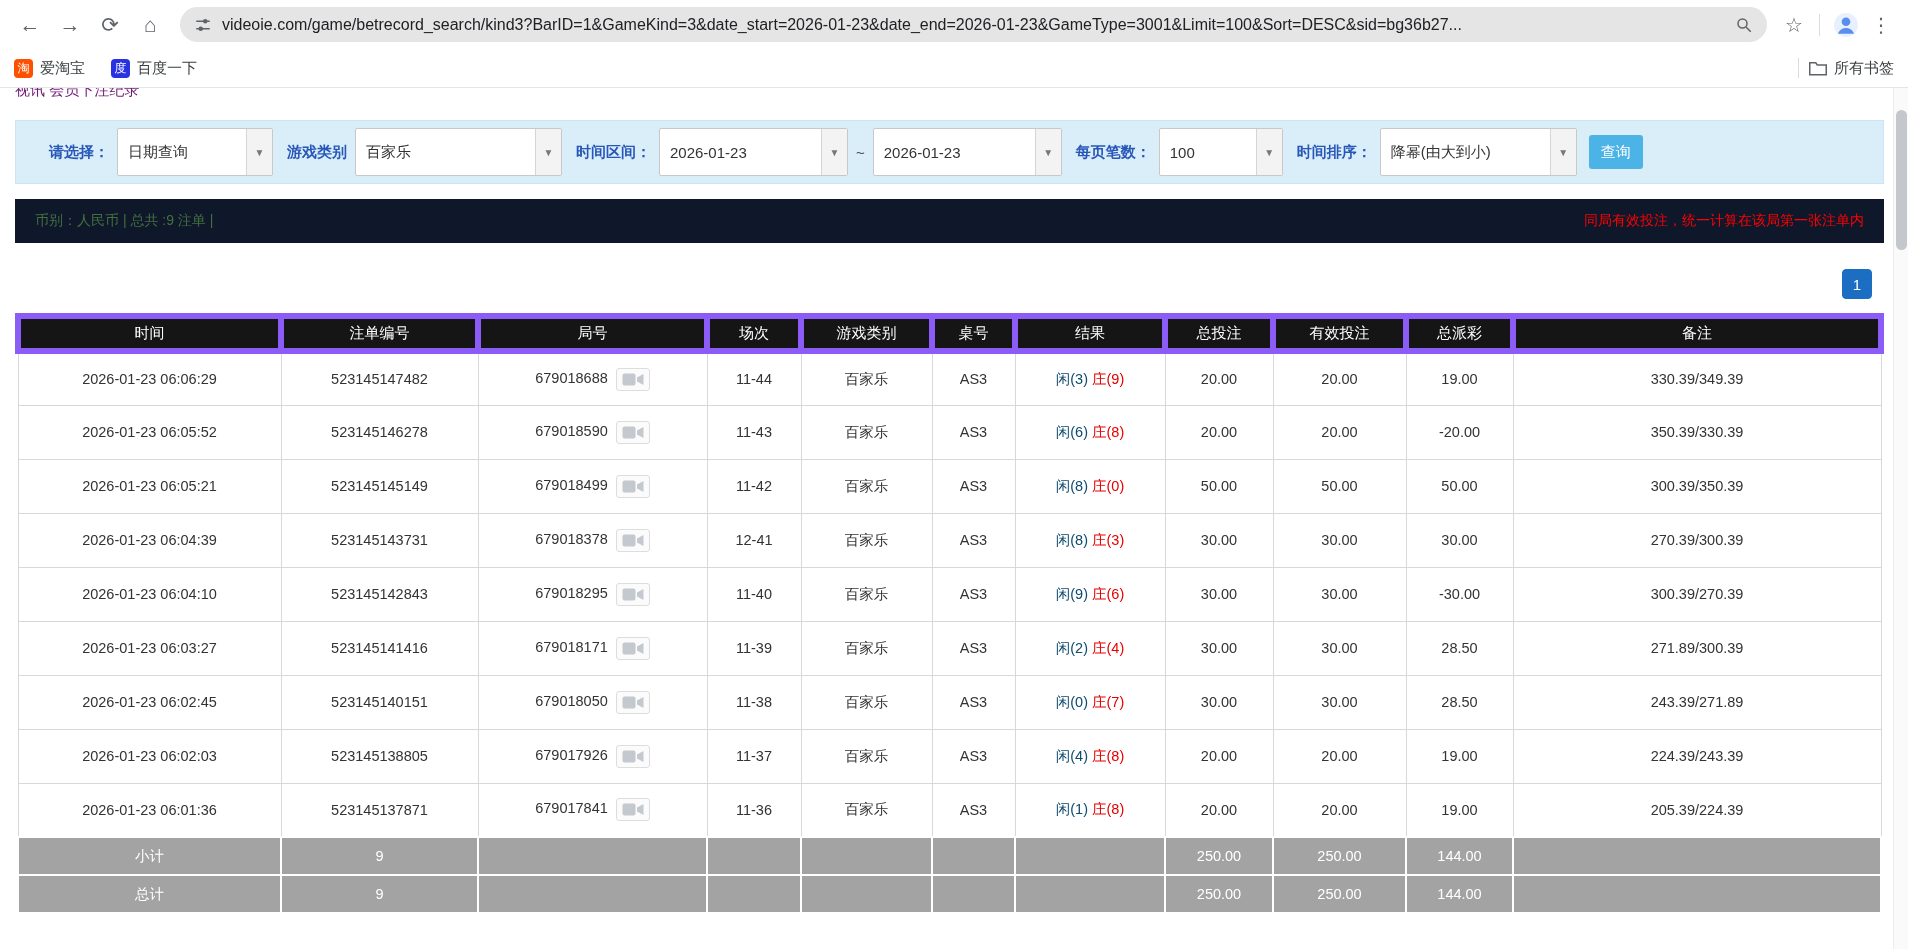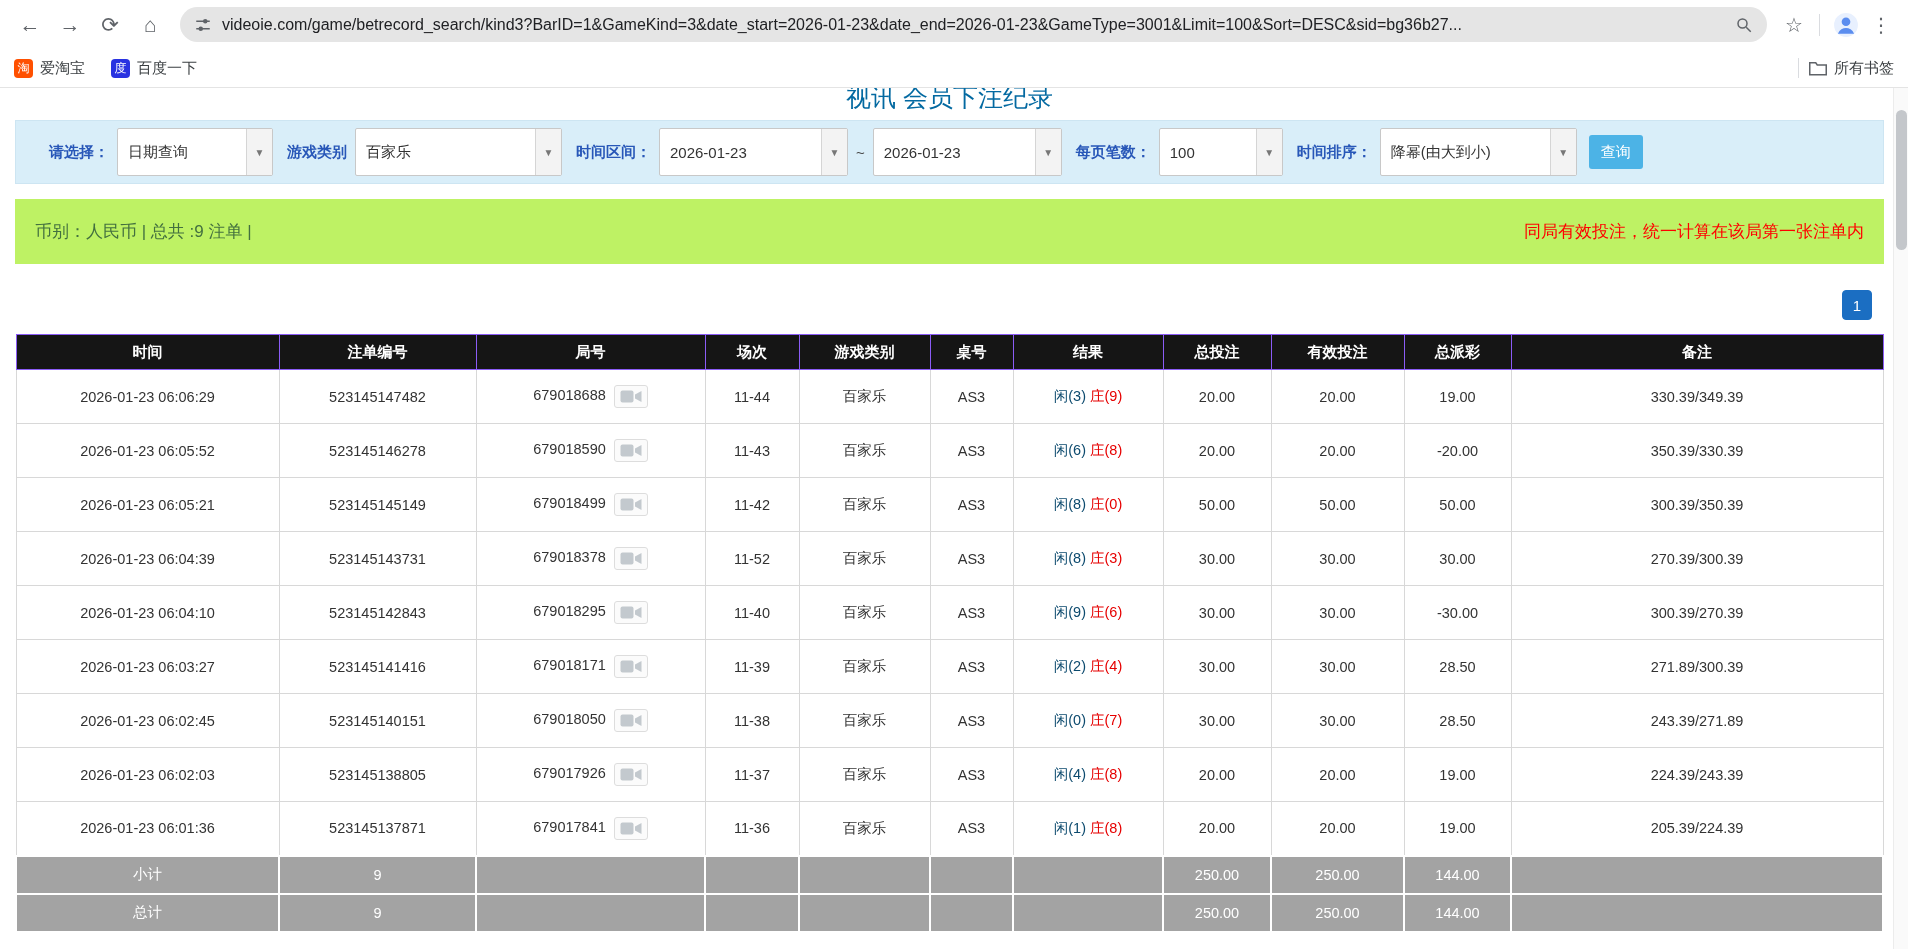--- a/index.html
+++ b/index.html
@@ -27,50 +27,50 @@
     display: flex; align-items: center; justify-content: center; }
   .bm-taobao { background: #ff5000; }
   .bm-baidu  { background: #2932e1; }
   .bookmarks-right { margin-left: auto; display: flex; align-items: center; gap: 10px; }
   .vdiv { width: 1px; height: 20px; background: #dadce0; }
   .allbm { display: flex; align-items: center; gap: 7px; font-size: 15px; color: #3c4043; cursor: pointer; }
 
   
   .page { padding: 0 24px 0 15px; position: relative; }
   .page-title-clip { height: 23px; overflow: hidden; }
-  .page-title { font-size: 25px; color: #0369a1; margin-top: -7px; white-space: nowrap; text-align: center; }
+  .page-title { font-size: 15px; color: #701a75; margin-top: -7px; white-space: nowrap; }
 
   .filter-bar { margin-top: 9px; background: #d9eef9; border: 1px solid #cde5f2; height: 64px;
     display: flex; align-items: center; padding: 0 33px; font-size: 15px; }
   .flabel { color: #2857b8; font-weight: bold; white-space: nowrap; margin: 0 8px 0 14px; }
   .flabel:first-child { margin-left: 0; }
   .combo { background: #fff; border: 1px solid #c8c8c8; height: 48px; display: flex;
     align-items: stretch; border-radius: 2px; cursor: pointer; }
   .combo .val { padding: 0 10px; font-size: 15px; color: #333; flex: 1; display: flex;
     align-items: center; white-space: nowrap; overflow: hidden; }
   .combo .arrow { width: 26px; border-left: 1px solid #d5d5d5; background: #f3f3f3; color: #777;
     font-size: 10px; display: flex; align-items: center; justify-content: center; }
   .w-select { width: 156px; } .w-game { width: 207px; } .w-date { width: 189px; }
   .w-size { width: 124px; } .w-sort { width: 197px; }
   .tilde { margin: 0 8px; color: #444; }
   .search-btn { width: 54px; height: 34px; background: #4cb3e6; color: #fff; border: none;
     border-radius: 3px; font-size: 15px; margin-left: 12px; cursor: pointer; }
 
-  .summary { margin-top: 15px; height: 65px; background: #bef264; display: flex;
-    align-items: center; justify-content: space-between; padding: 0 20px; font-size: 17px; }
+  .summary { margin-top: 15px; height: 44px; background: #0f172a; display: flex;
+    align-items: center; justify-content: space-between; padding: 0 20px; font-size: 14px; }
   .summary-left { color: #43703f; }
   .summary-right { color: #ff0000; }
 
   .pag-row { display: flex; justify-content: flex-end; margin-top: 26px; padding-right: 12px; }
   .pag-btn { min-width: 30px; height: 30px; background: #1b6ec2; color: #fff;
     border: 1px solid #1b6ec2; border-radius: 4px; font-size: 15px; cursor: pointer; }
 
   .data-table { width: 100%; border-collapse: collapse; table-layout: fixed; margin-top: 14px; }
-  .data-table th { background: #151515; color: #fff; font-size: 15px; font-weight: bold;
-    height: 35px; border: 1px solid #8b5cf6; text-align: center; }
+  .data-table th { background: #151515; color: #fff; font-size: 15px; font-weight: normal;
+    height: 35px; border: 6px solid #8b5cf6; text-align: center; }
   .data-table tbody td { border: 1px solid #d8d8d8; text-align: center; font-size: 14.5px;
     color: #333; height: 54px; background: #fff; }
   .data-table tfoot td { background: #a3a3a3; color: #fff; height: 38px; border: 2px solid #fff;
     text-align: center; font-size: 14.5px; }
   .blue-link { color: #0b76d1; cursor: pointer; }
   .neg { color: #e60000; }
   .res-player { color: #0c4a6e; }
   .res-banker { color: #e60000; }
   .video-btn { display: inline-flex; align-items: center; justify-content: center;
     margin-left: 8px; padding: 3px 5px; background: #fbfbfb; border: 1px solid #ddd;
@@ -300,21 +300,21 @@
     <td>2026-01-23 06:04:39</td>
     <td>523145143731</td>
     <td>
       <span>679018378</span><button class="video-btn">
               <svg width="22" height="15" viewBox="0 0 22 15">
                 <rect x="0.5" y="1.5" width="13" height="12" rx="2" fill="#c3c9ce"></rect>
                 <path d="M15 5.5l6.5-3.5v11L15 9.5z" fill="#c3c9ce"></path>
               </svg>
             </button>
     </td>
-    <td>11-52</td>
+    <td>12-41</td>
     <td>百家乐</td>
     <td>AS3</td>
     <td>
       <span class="res-player">闲(8)</span>
       <span class="res-banker">庄(3)</span>
     </td>
     <td class="blue-link">30.00</td>
     <td>30.00</td>
     <td>30.00</td>
     <td>270.39/300.39</td>

